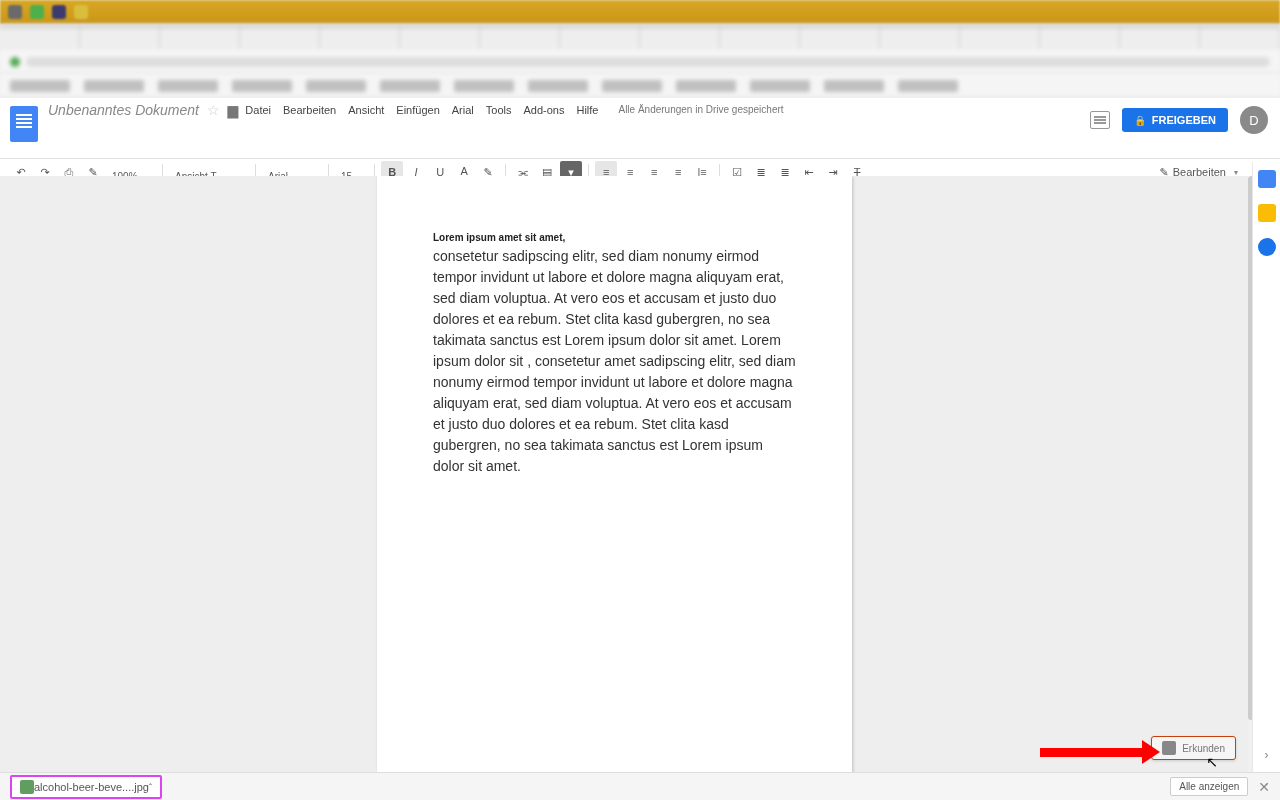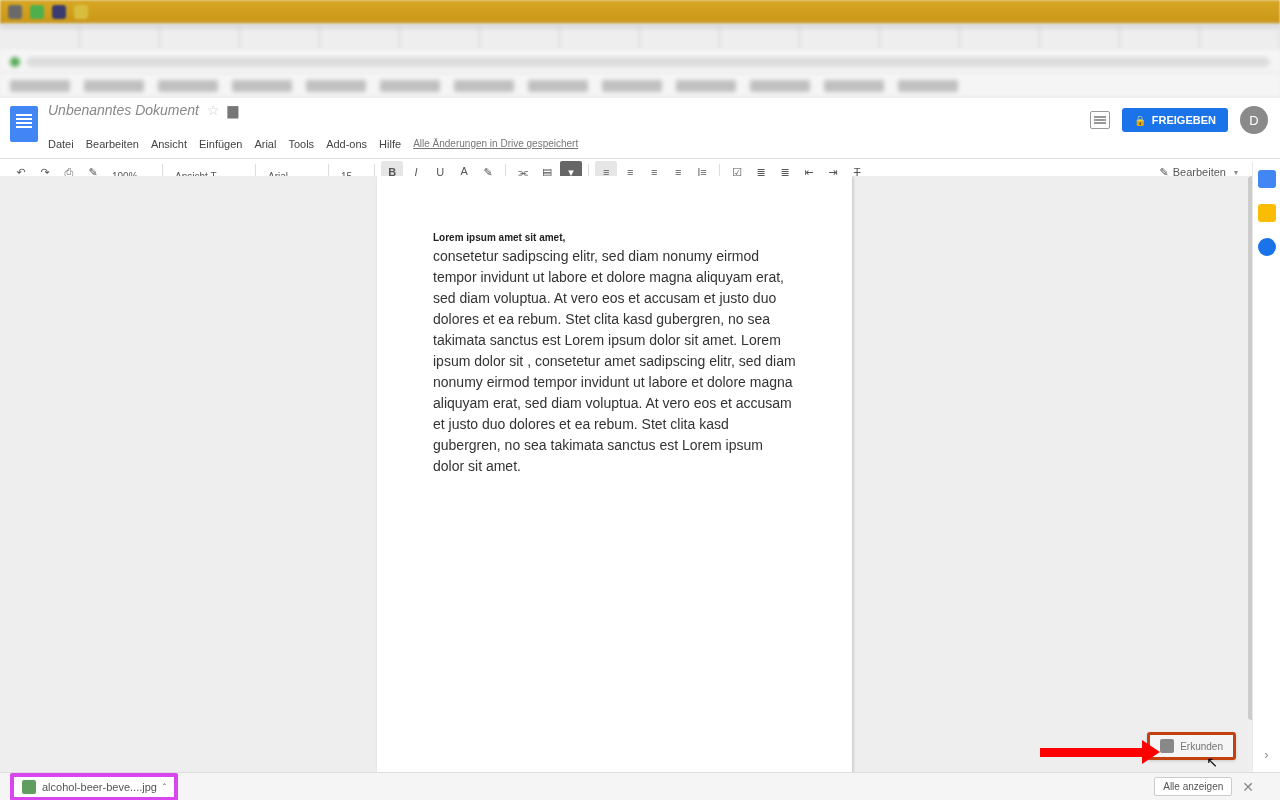--- a/index.html
+++ b/index.html
@@ -8,28 +8,28 @@
 .os-bar .dot{width:14px;height:14px;border-radius:3px;margin-right:8px;background:#6a6a6a;display:inline-block}
 .browser-tabs{height:26px;background:#d8d7d7;display:flex;align-items:stretch;filter:blur(2px);overflow:hidden}
 .btab{flex:0 0 80px;background:#eee;border-right:1px solid #ccc;border-top:1px solid #ccc;margin-top:3px;border-radius:3px 3px 0 0}
 .address-bar{height:24px;background:#f5f5f5;border-bottom:1px solid #ddd;display:flex;align-items:center;padding:0 10px;filter:blur(2px)}
 .bookmarks-bar{height:24px;background:#f5f5f5;border-bottom:1px solid #ddd;display:flex;align-items:center;padding:0 10px;gap:14px;filter:blur(2px)}
 .bm{width:60px;height:12px;background:#c0c0c0;border-radius:2px}
 
 .docs-header{height:60px;background:#fff;display:flex;align-items:flex-start;padding:4px 10px 0 10px;position:relative}
 .docs-logo{width:28px;height:36px;background:#4285f4;border-radius:2px;margin-right:10px;position:relative;margin-top:4px}
 .docs-logo::before{content:"";position:absolute;left:6px;top:8px;right:6px;height:2px;background:#fff;box-shadow:0 4px 0 #fff,0 8px 0 #fff,0 12px 0 #fff}
-.doc-title-area{display:flex;flex-direction:column;gap:18px}
+.doc-title-area{display:flex;flex-direction:row;gap:7px}
 .doc-title-row{display:flex;align-items:center;gap:8px}
 .doc-title{font-size:14px;color:#888;font-style:italic}
 .star{color:#ccc;font-size:14px}
 .folder{color:#777;font-size:14px}
 .menu-row{display:flex;gap:12px;font-size:11px;color:#444;margin-top:2px}
 .menu-row span{cursor:pointer}
-.save-status{font-size:10px;color:#777;text-decoration:underline;}
+.save-status{font-size:10px;color:#777;margin-left:8px}
 .header-right{position:absolute;right:12px;top:8px;display:flex;align-items:center;gap:12px}
 .comment-icon{width:20px;height:18px;border:1.5px solid #999;border-radius:2px;position:relative}
 .comment-icon::after{content:"";position:absolute;left:3px;right:3px;top:4px;height:1.5px;background:#999;box-shadow:0 3px 0 #999,0 6px 0 #999}
 .share-btn{background:#1a73e8;color:#fff;font-size:11px;font-weight:bold;padding:6px 12px;border-radius:3px;display:flex;align-items:center;gap:5px}
 .lock-icon{font-size:10px}
 .avatar{width:28px;height:28px;border-radius:50%;background:#8a8a8a;color:#fff;display:flex;align-items:center;justify-content:center;font-size:13px}
 
 .toolbar{height:28px;background:#fff;border-top:1px solid #e0e0e0;border-bottom:1px solid #e0e0e0;display:flex;align-items:center;padding:0 10px;gap:2px;font-size:11px;color:#555}
 .tbtn{width:22px;height:22px;display:flex;align-items:center;justify-content:center;cursor:pointer;border-radius:2px}
 .tbtn.active{background:#e6e6e6}
@@ -45,32 +45,32 @@
 .canvas{position:absolute;top:176px;left:0;right:32px;bottom:28px;background:#eeeeee;overflow:auto}
 .scrollbar{position:absolute;top:176px;right:26px;width:6px;bottom:80px;background:#ccc;border-radius:3px}
 .page{width:475px;min-height:620px;background:#fff;margin:0 auto;margin-left:377px;box-shadow:1px 1px 3px rgba(0,0,0,.2);padding:56px 56px}
 .doc-content h4{font-size:10px;font-weight:bold;color:#222;margin-bottom:3px}
 .doc-content p{font-size:14px;color:#333;line-height:1.5}
 
 .side-panel{position:absolute;right:0;top:162px;width:28px;bottom:28px;background:#fff;border-left:1px solid #e8e8e8;display:flex;flex-direction:column;align-items:center;padding-top:8px;gap:16px}
 .side-icon{width:18px;height:18px;border-radius:3px}
 .side-chev{position:absolute;bottom:10px;color:#888;font-size:12px}
 
-.explore-btn{position:absolute;right:44px;bottom:40px;background:#f5f5f5;border:3px solid #c2410c;border-radius:3px;padding:4px 10px;font-size:10px;color:#777;display:flex;align-items:center;gap:6px;box-shadow:0 1px 3px rgba(0,0,0,.15)}
+.explore-btn{position:absolute;right:44px;bottom:40px;background:#f5f5f5;border:1px solid #c2410c;border-radius:3px;padding:4px 10px;font-size:10px;color:#777;display:flex;align-items:center;gap:6px;box-shadow:0 1px 3px rgba(0,0,0,.15)}
 .explore-btn .eicon{width:14px;height:14px;background:#888;border-radius:2px;position:relative}
 .cursor{position:absolute;right:62px;bottom:30px;font-size:14px;pointer-events:none}
 
 .arrow{position:absolute;right:120px;bottom:36px;width:120px;height:24px;pointer-events:none}
 .arrow-line{position:absolute;top:8px;left:0;right:12px;height:9px;background:#ff0000}
 .arrow-head{position:absolute;right:0;top:0;width:0;height:0;border-left:18px solid #ff0000;border-top:12px solid transparent;border-bottom:12px solid transparent}
 
 .download-bar{position:absolute;left:0;right:0;bottom:0;height:28px;background:#f5f5f5;border-top:1px solid #ddd;display:flex;align-items:center;padding:0 10px;font-size:11px;color:#555}
-.dl-item{display:flex;align-items:center;gap:6px;background:#fff;border:4px solid #d946ef;padding:3px 8px;border-radius:2px}
+.dl-item{display:flex;align-items:center;background:#fff;border:2px solid #d946ef;padding:3px 8px;border-radius:2px}
 .dl-icon{width:14px;height:14px;background:#5f9e5f;border-radius:2px}
-.dl-right{position:absolute;right:26px;display:flex;align-items:center;gap:10px}
+.dl-right{position:absolute;right:10px;display:flex;align-items:center;gap:10px}
 .dl-all{border:1px solid #ccc;padding:3px 8px;background:#fff;border-radius:2px;font-size:10px}
 .dl-close{color:#888;cursor:pointer;font-size:14px}
 </style>
 </head>
 <body>
 
 <div class="os-bar">
   <span class="dot"></span>
     <span class="dot" style="background:#4db04d"></span>
     <span class="dot" style="background:#3b3b6f"></span>

